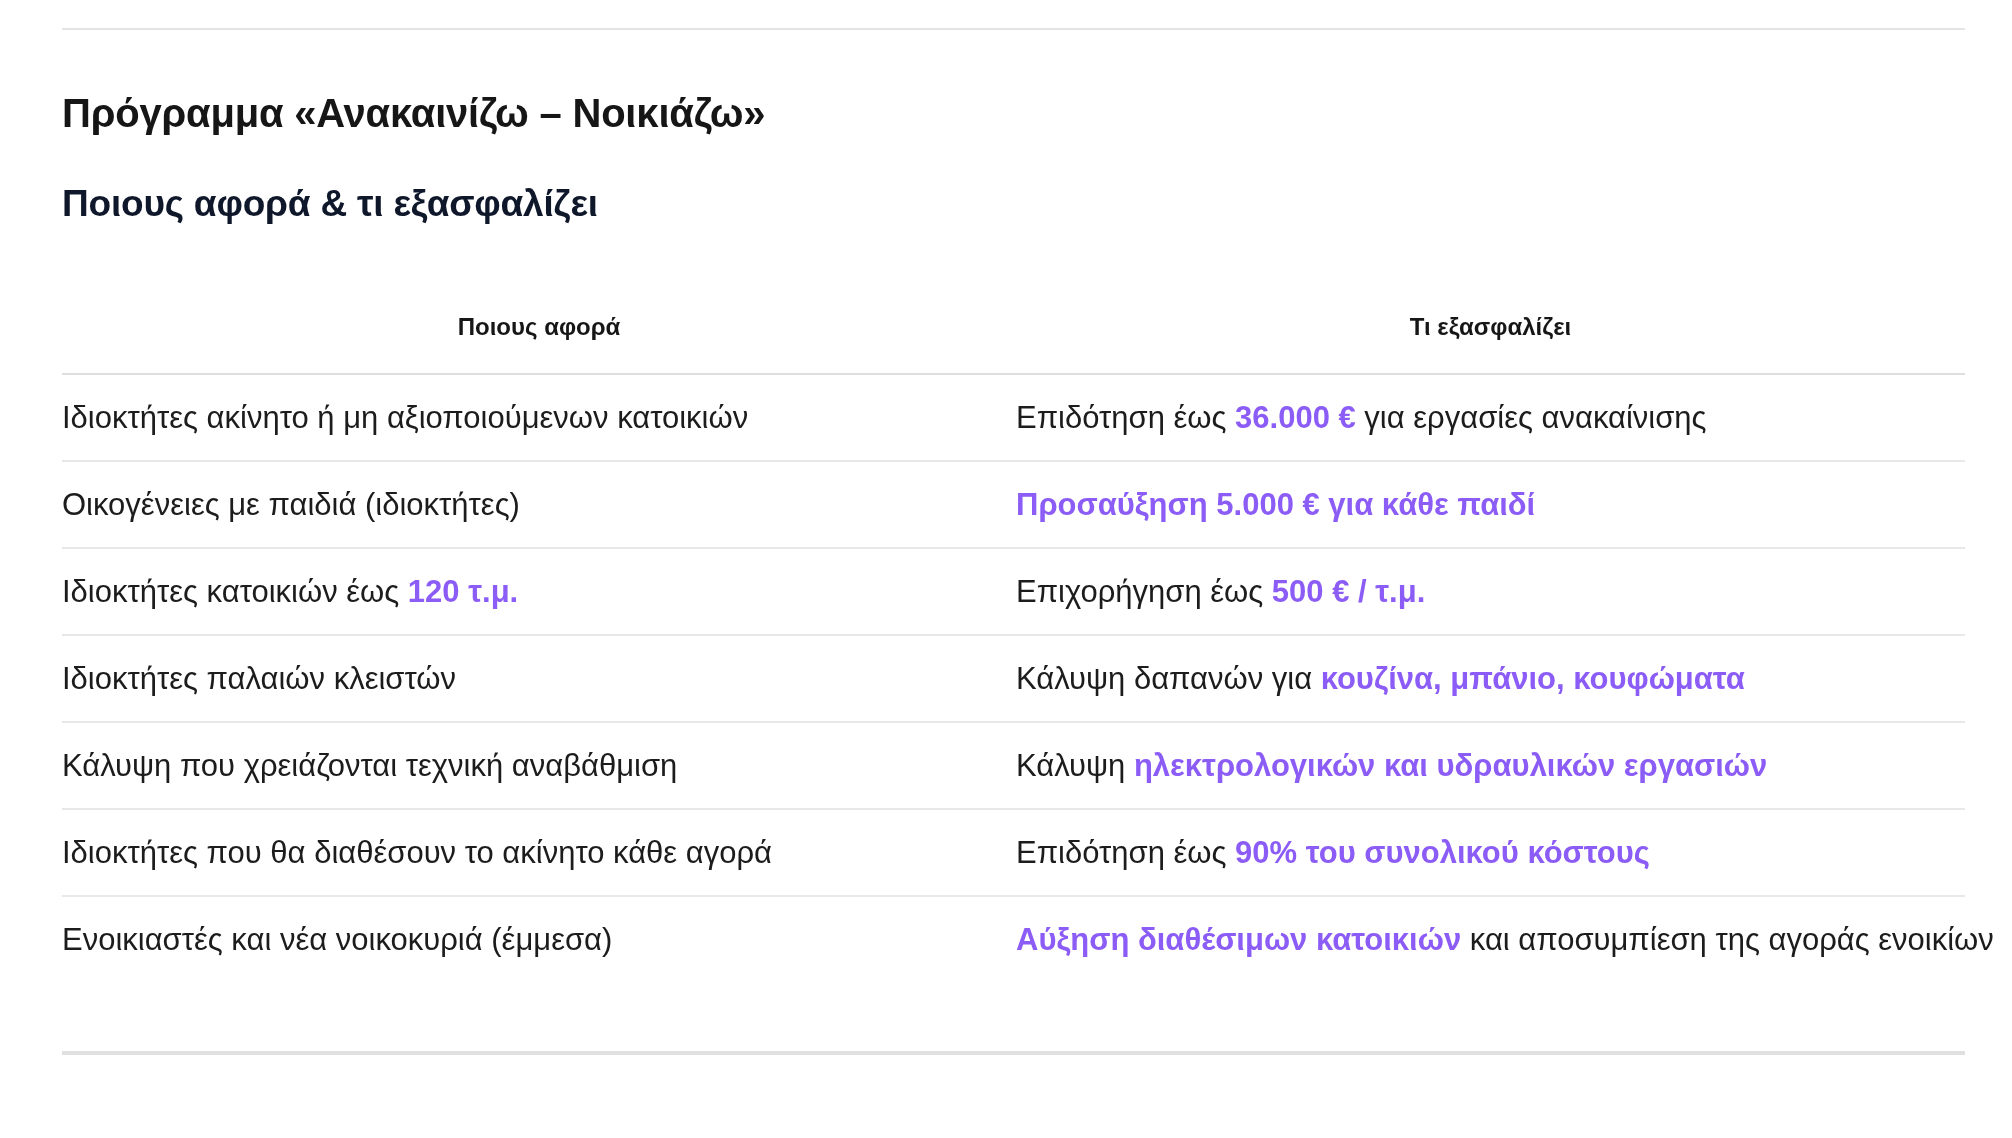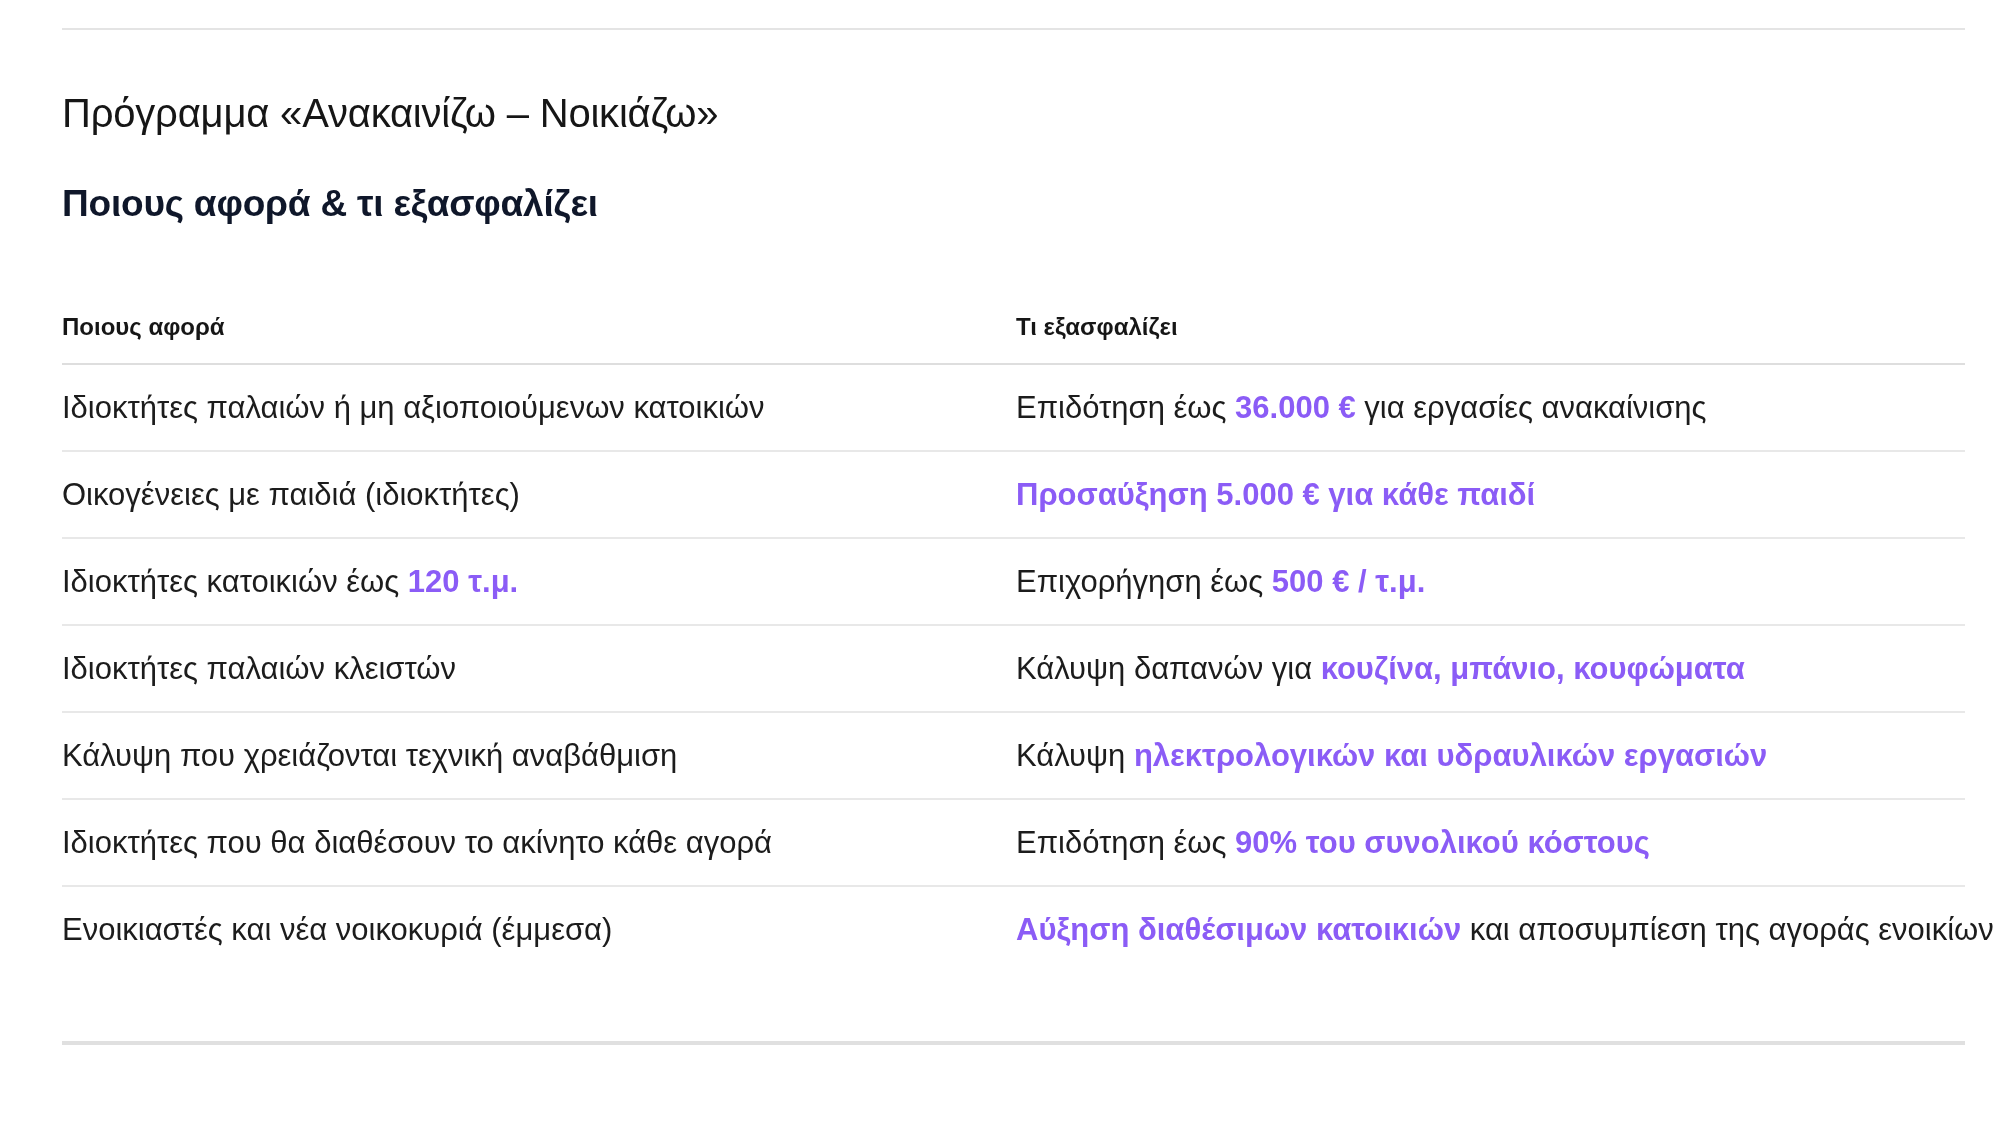--- a/index.html
+++ b/index.html
@@ -27,44 +27,44 @@
     border-top: 2px solid #e4e4e4;
   }
   .rule.bottom {
     margin-top: 69px;
     border-top: 4px solid #e0e0e0;
   }
   h1.page-title {
     margin: 59px 0 0 0;
     font-size: 40px;
     line-height: 48px;
-    font-weight: 400;
+    font-weight: 700;
     letter-spacing: -0.2px;
     color: #161616;
   }
   h2.section-heading {
     margin: 45px 0 0 0;
     font-size: 37px;
     line-height: 44px;
     font-weight: 700;
     letter-spacing: -0.2px;
     color: #0f172a;
   }
   table.benefits {
     margin-top: 35px;
     width: 100%;
     border-collapse: collapse;
     table-layout: fixed;
   }
   table.benefits col.c1 { width: 954px; }
   table.benefits th {
     height: 80px;
-    text-align: left;
+    text-align: center;
     vertical-align: bottom;
-    padding: 0 0 22px 0;
+    padding: 0 0 32px 0;
     font-size: 24px;
     line-height: 29px;
     font-weight: 700;
     color: #161616;
     border-bottom: 2px solid #dedede;
     white-space: nowrap;
   }
   table.benefits td {
     height: 85px;
     padding: 0;
@@ -102,21 +102,21 @@
       <col class="c2">
     </colgroup>
     <thead>
       <tr>
         <th>Ποιους αφορά</th>
         <th>Τι εξασφαλίζει</th>
       </tr>
     </thead>
     <tbody id="table-body">
         <tr>
-          <td><span class="seg">Ιδιοκτήτες παλαιών ή μη αξιοποιούμενων κατοικιών</span></td>
+          <td><span class="seg">Ιδιοκτήτες ακίνητο ή μη αξιοποιούμενων κατοικιών</span></td>
           <td><span class="seg">Επιδότηση έως </span><span class="seg-b">36.000 €</span><span class="seg"> για εργασίες ανακαίνισης</span></td>
         </tr>
         <tr>
           <td><span class="seg">Οικογένειες με παιδιά (ιδιοκτήτες)</span></td>
           <td><span class="seg-b">Προσαύξηση 5.000 € για κάθε παιδί</span></td>
         </tr>
         <tr>
           <td><span class="seg">Ιδιοκτήτες κατοικιών έως </span><span class="seg-b">120 τ.μ.</span></td>
           <td><span class="seg">Επιχορήγηση έως </span><span class="seg-b">500 € / τ.μ.</span></td>
         </tr>

